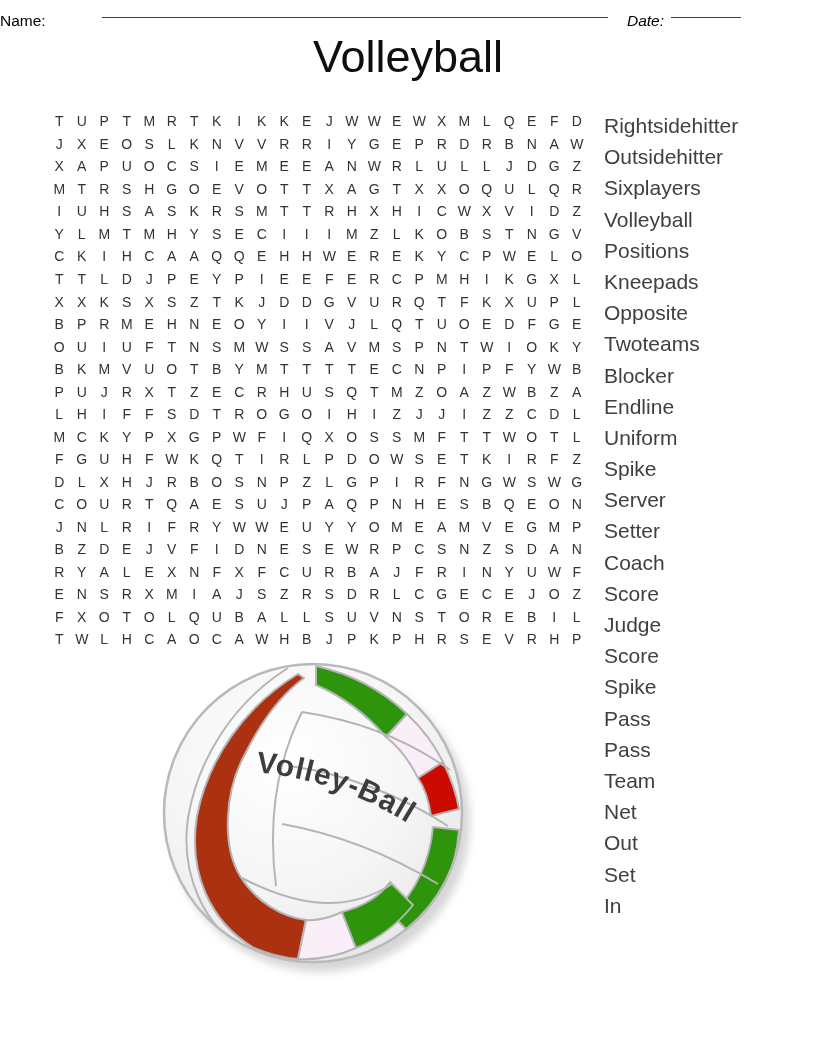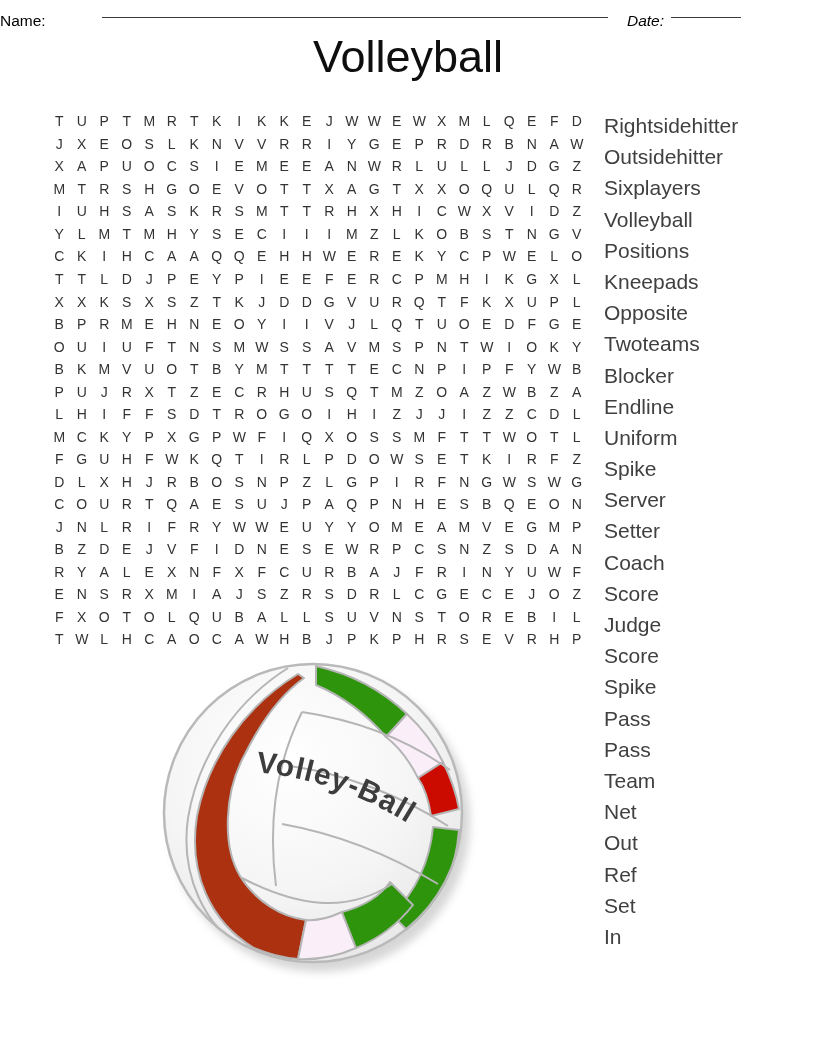--- a/index.html
+++ b/index.html
@@ -638,21 +638,20 @@
     <div class="word">Coach</div>
     <div class="word">Score</div>
     <div class="word">Judge</div>
     <div class="word">Score</div>
     <div class="word">Spike</div>
     <div class="word">Pass</div>
     <div class="word">Pass</div>
     <div class="word">Team</div>
     <div class="word">Net</div>
     <div class="word">Out</div>
-    <div class="word">Ref</div>
     <div class="word">Set</div>
     <div class="word">In</div>
   </div>
 
 <div class="abs" id="ball-wrap">
   <svg width="334" height="334" viewBox="0 0 334 334">
     <defs>
       <radialGradient id="ballGrad" cx="42%" cy="33%" r="78%">
         <stop offset="0%" stop-color="#ffffff"></stop>
         <stop offset="55%" stop-color="#f5f5f5"></stop>

